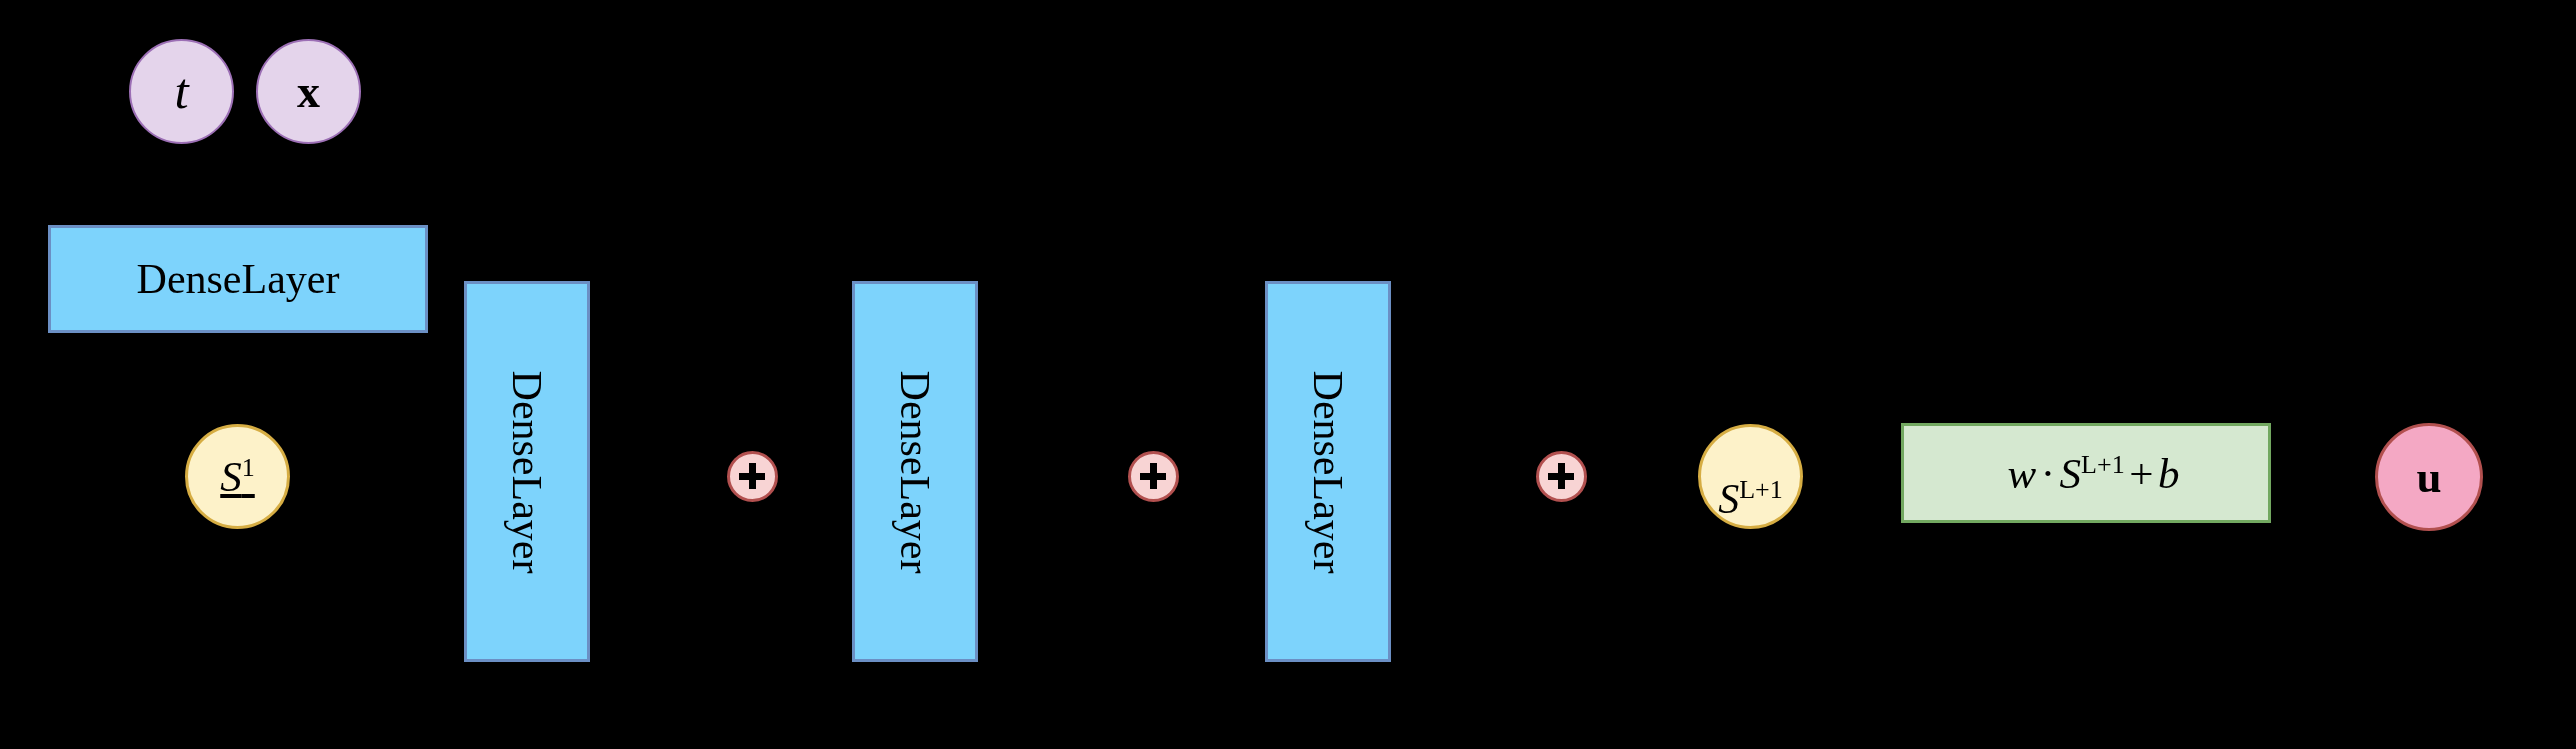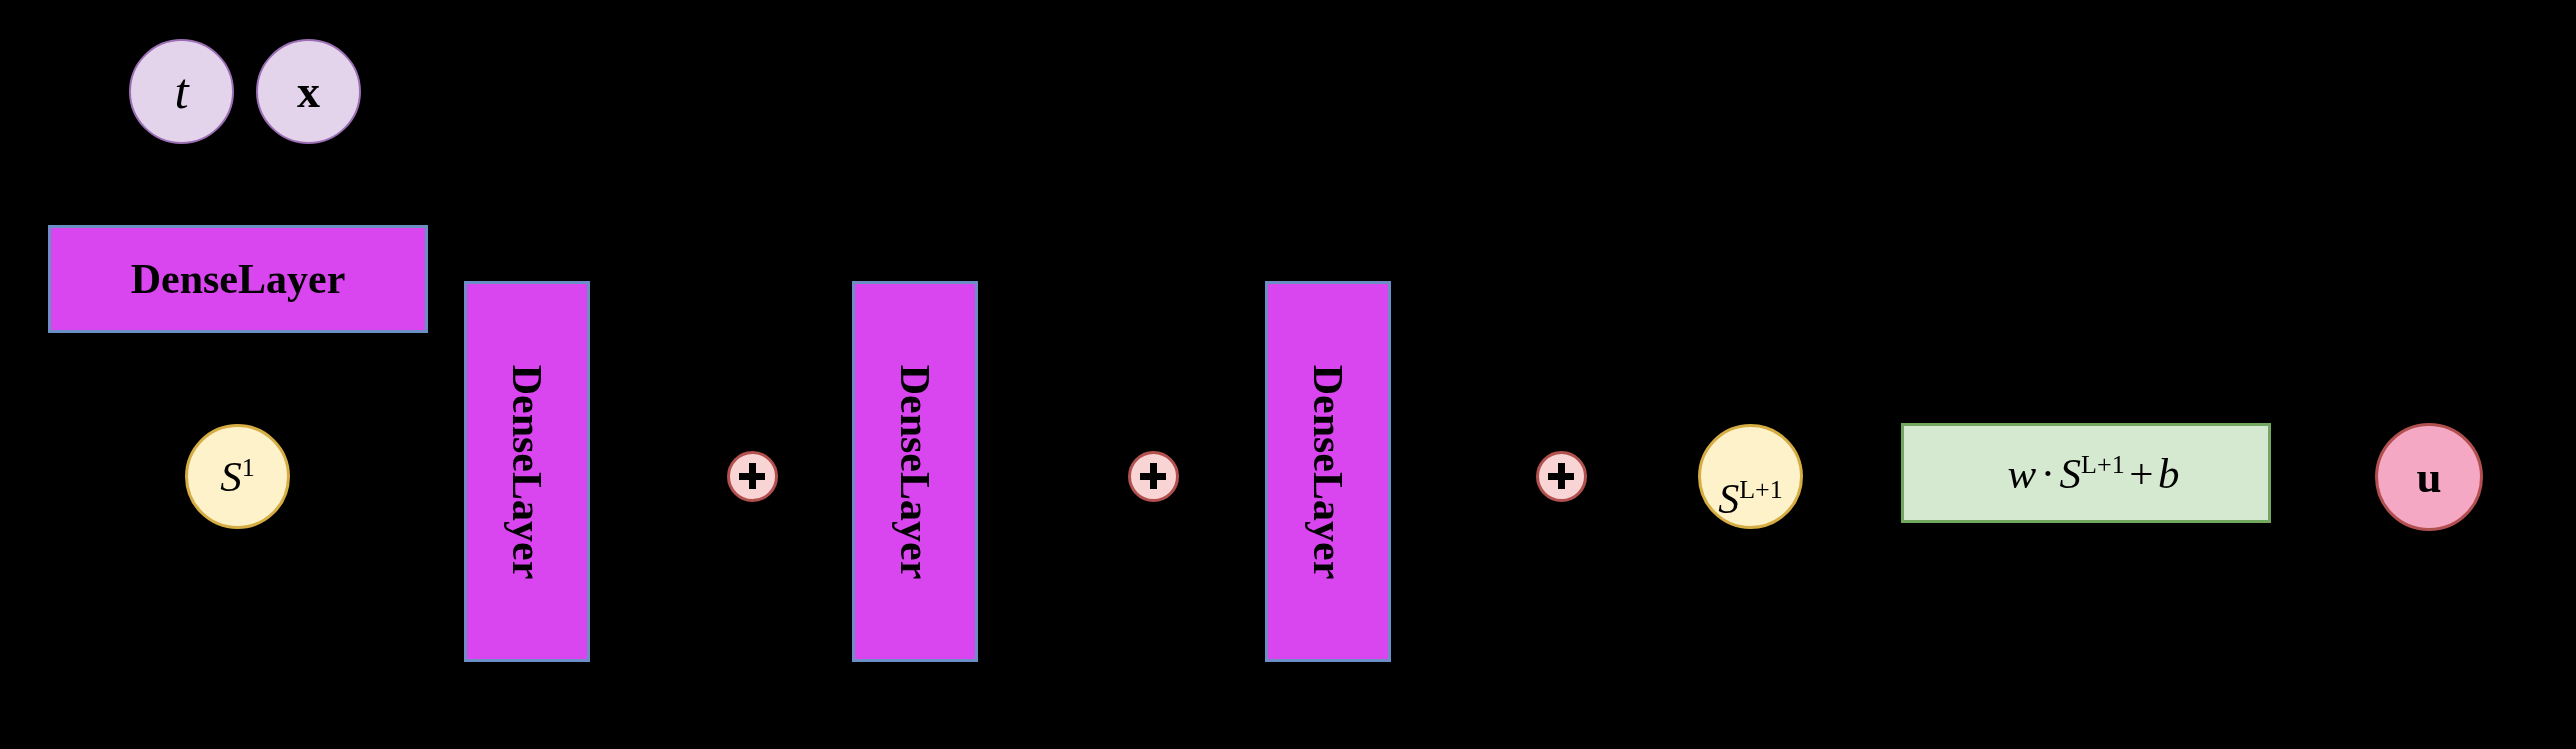--- a/index.html
+++ b/index.html
@@ -45,23 +45,23 @@
     font-style: italic;
     font-size: 51px;
   }
   .var-circle .glyph-bold {
     font-weight: bold;
     font-size: 46px;
   }
 
   
   .dense-box {
-    background: #d946ef;
+    background: #7dd3fc;
     border: 3.1px solid #6b8fc4;
-    font-weight: bold;
+    font-weight: normal;
     text-align: center;
   }
   .dense-box-h {
     width: 380px;
     height: 108px;
     font-size: 42px;
   }
   .dense-box-v {
     width: 126px;
     height: 381px;
@@ -172,21 +172,21 @@
   </div>
 
   <div class="node circle-node var-circle" style="left:256px; top:39px;">
     <span class="glyph-bold">x</span>
   </div>
 
   <div class="node dense-box dense-box-h" style="left:48px; top:225px;">
     <span>DenseLayer</span>
   </div>
 
-  <div class="node circle-node state-circle" style="left:185px; top:424px;">
+  <div class="node circle-node state-circle" style="left:185px; top:424px;text-decoration:underline;">
     <span class="sym"><span>S</span><span class="sup">1</span></span>
   </div>
 
   <div class="node dense-box dense-box-v" style="left:464px; top:281px;">
     <span class="rot">DenseLayer</span>
   </div>
 
   <div class="node circle-node plus-node" style="left:727px; top:451px;">
     <span class="plus-glyph"></span>
   </div>

